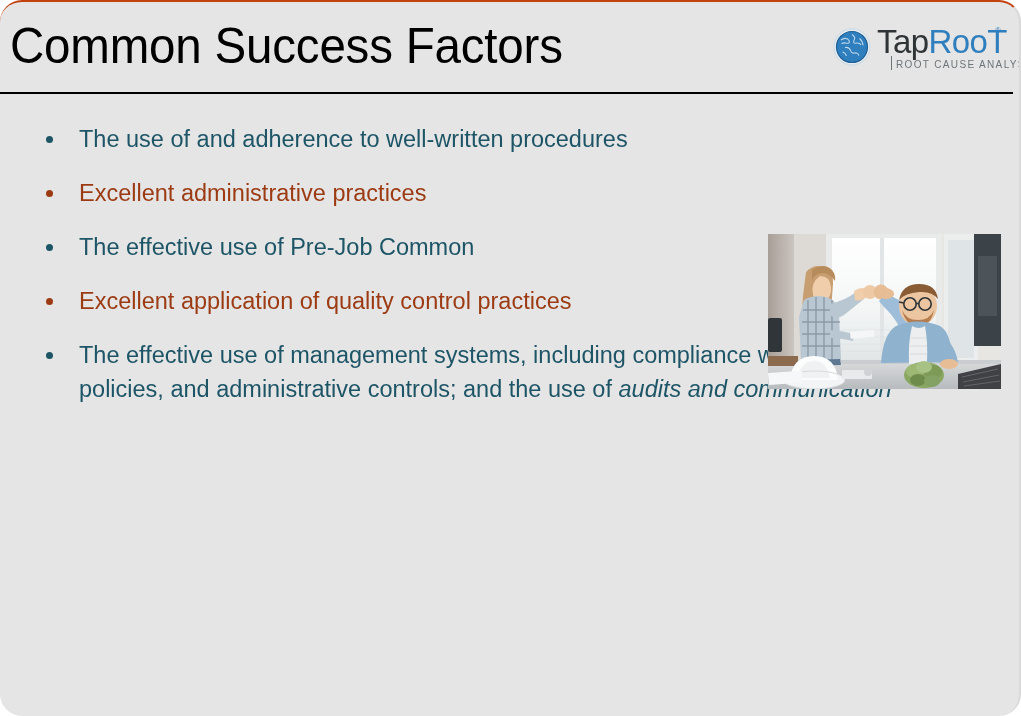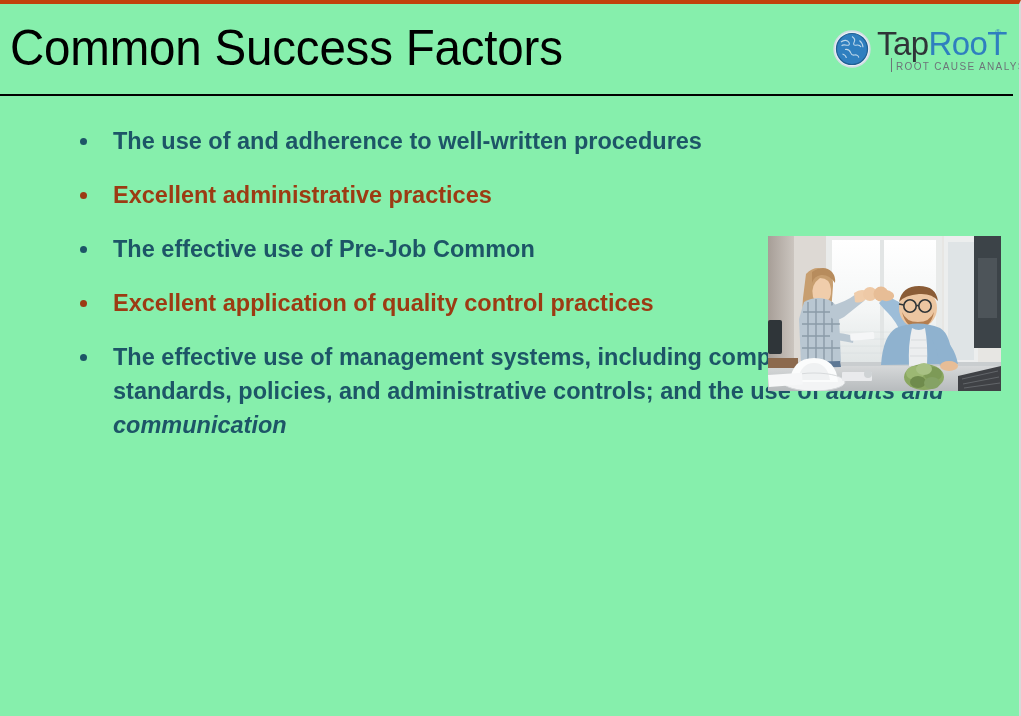--- a/index.html
+++ b/index.html
@@ -8,25 +8,26 @@
     padding: 0;
     background: #ffffff;
   }
   body {
     font-family: "Liberation Sans", sans-serif;
   }
   .slide {
     position: relative;
     width: 1021px;
     height: 716px;
-    background: #86efac;
+    background: #e5e5e5;
     overflow: hidden;
     box-sizing: border-box;
     border-right: 2px solid #d9d9d9;
-    border-top: 4px solid #c2410c;
+    border-top: 2px solid #c2410c;
+    border-radius: 22px;
   }
 
   
   .header {
     position: absolute;
     left: 0;
     top: 0;
     width: 1013px;
     height: 90px;
   }
@@ -118,24 +119,23 @@
   
   .content {
     position: absolute;
     left: 0;
     top: 92px;
     width: 1013px;
     height: 624px;
   }
   .bullet-list {
     position: absolute;
-    left: 74px;
+    left: 40px;
     top: 28px;
     width: 930px;
-    font-weight: bold;
   }
   .bullet {
     position: relative;
     padding-left: 39px;
     margin-bottom: 20px;
     font-size: 23.5px;
     line-height: 34px;
   }
   .bullet:last-child { margin-bottom: 0; }
   .bullet .dot {

